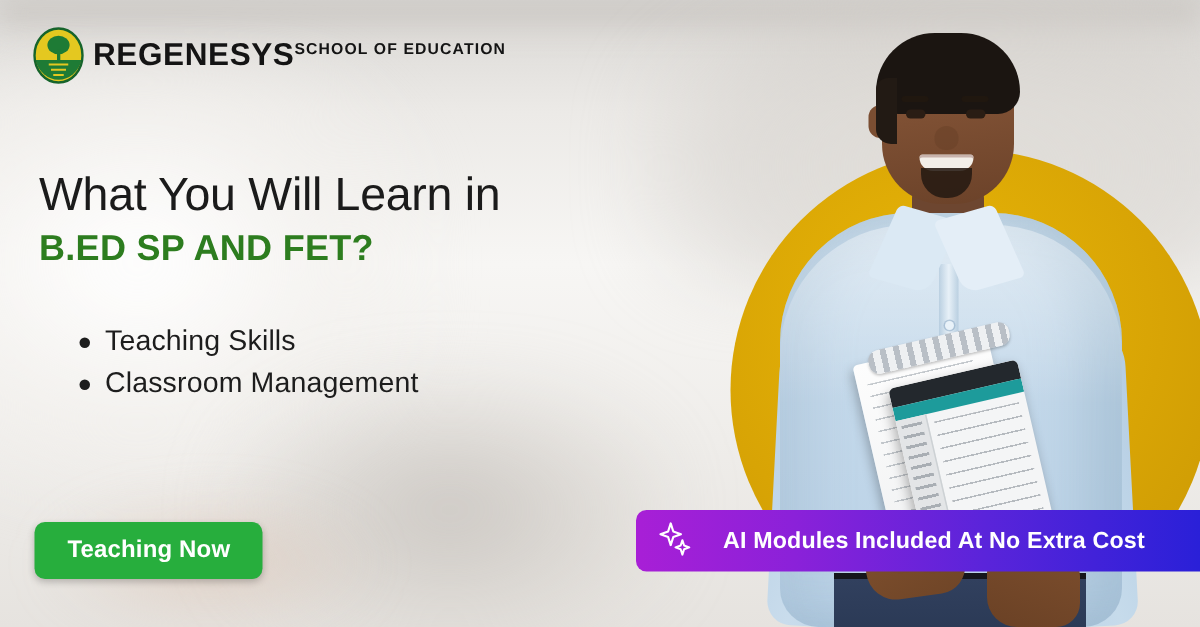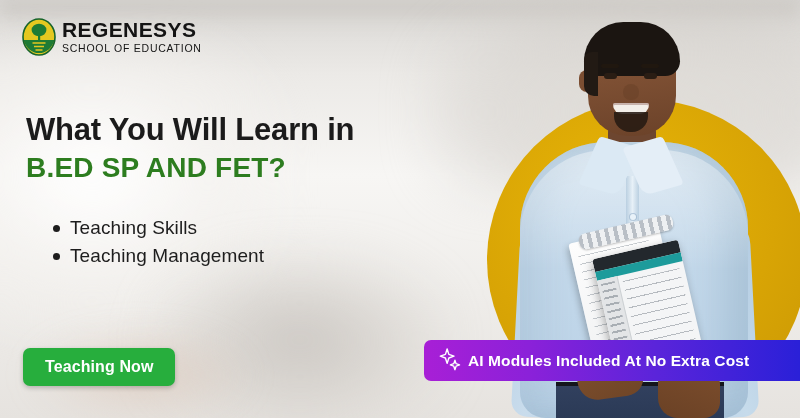--- a/index.html
+++ b/index.html
@@ -330,55 +330,55 @@
     align-items: center;
     gap: 6px;
   }
   .logo-emblem {
     width: 34px;
     height: 38px;
     flex: 0 0 auto;
   }
   .logo-text {
     display: flex;
-    flex-direction: column;
+    flex-direction: row;
     justify-content: center;
   }
   .logo-title {
     font-size: 21px;
     font-weight: 700;
     letter-spacing: .4px;
     color: #141414;
     line-height: 1.05;
   }
   .logo-sub {
     font-size: 10.5px;
-    font-weight: 400;
+    font-weight: 700;
     letter-spacing: .75px;
     color: #141414;
     line-height: 1.2;
     margin-top: 1px;
   }
 
   
   .headline {
     position: absolute;
     left: 26px;
     top: 112px;
     font-size: 31px;
-    font-weight: 700;
+    font-weight: 400;
     color: #1b1b1b;
     line-height: 1.14;
     letter-spacing: -.2px;
   }
   .headline-strong {
     position: absolute;
     left: 26px;
     top: 152px;
-    font-size: 28px;
+    font-size: 24px;
     font-weight: 700;
     color: #2d7d1f;
     line-height: 1.14;
     letter-spacing: .2px;
   }
   .bullets {
     position: absolute;
     left: 48px;
     top: 214px;
     margin: 0;
@@ -424,21 +424,21 @@
   .ai-ribbon {
     position: absolute;
     left: 424px;
     top: 340px;
     width: 376px;
     height: 41px;
     background: linear-gradient(90deg, #a81fd6 0%, #8b21d9 28%, #5a24da 62%, #2a20d8 100%);
     border-radius: 7px 0 0 7px;
     display: flex;
     align-items: center;
-    gap: 5px;
+    gap: 19px;
     padding-left: 14px;
     box-sizing: border-box;
   }
   .ai-ribbon-text {
     color: #ffffff;
     font-size: 15.5px;
     font-weight: 700;
     letter-spacing: .1px;
     white-space: nowrap;
   }
@@ -517,21 +517,21 @@
       <span class="logo-title">REGENESYS</span>
       <span class="logo-sub">SCHOOL OF EDUCATION</span>
     </span>
   </div>
 
   <div class="headline">What You Will Learn in</div>
   <div class="headline-strong">B.ED SP AND FET?</div>
 
   <ul class="bullets">
     <li>Teaching Skills</li>
-    <li>Teaching Management</li>
+    <li>Classroom Management</li>
   </ul>
 
   <button class="cta">Teaching Now</button>
 
   <div class="ai-ribbon">
     <svg class="sparkle-icon" viewBox="0 0 26 26">
       <path d="M9.5 1 L11.3 6.6 L16.6 8.5 L11.3 10.4 L9.5 16 L7.7 10.4 L2.4 8.5 L7.7 6.6 Z" fill="none" stroke="#ffffff" stroke-width="1.5" stroke-linejoin="round"></path>
       <path d="M17.6 12.6 L18.8 16.3 L22.4 17.6 L18.8 18.9 L17.6 22.6 L16.4 18.9 L12.8 17.6 L16.4 16.3 Z" fill="none" stroke="#ffffff" stroke-width="1.4" stroke-linejoin="round"></path>
     </svg>
     <span class="ai-ribbon-text">AI Modules Included At No Extra Cost</span>

